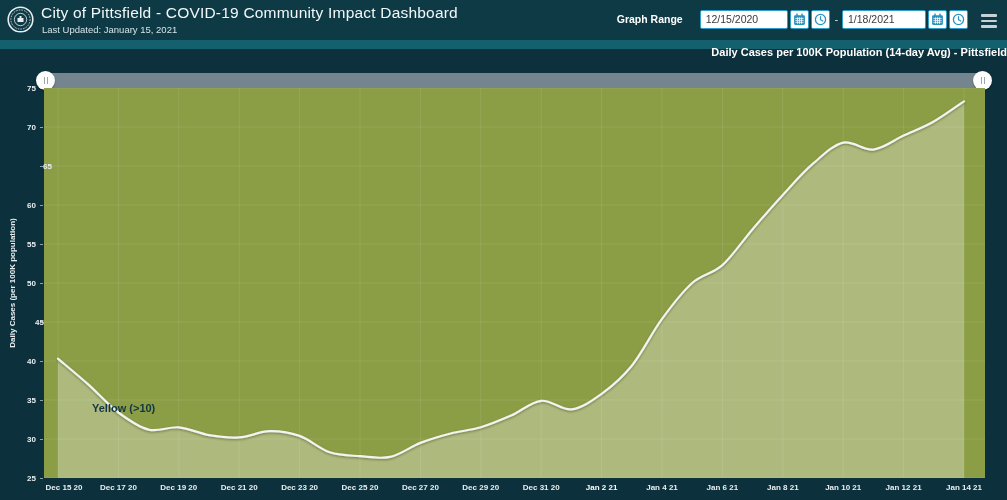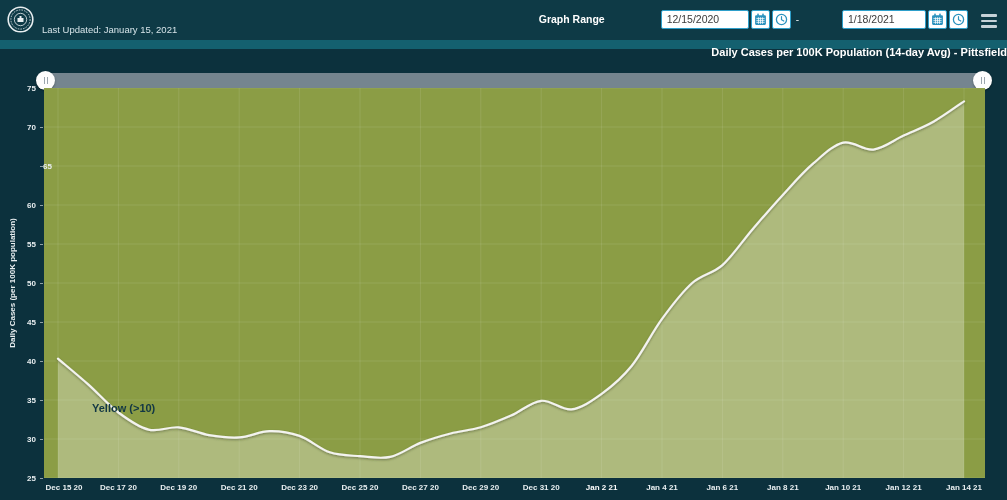--- a/index.html
+++ b/index.html
@@ -6,21 +6,21 @@
   body{font-family:"Liberation Sans",sans-serif;-webkit-font-smoothing:antialiased;}
   .screen{position:relative;width:1007px;height:500px;background:#0c313d;overflow:hidden;}
 
   
   .header{position:absolute;left:0;top:0;width:100%;height:40px;background:#0e3a46;}
   .seal{position:absolute;left:7px;top:6px;width:27px;height:27px;}
   .h-title{position:absolute;left:41px;top:4px;font-size:15.5px;font-weight:500;color:#f2f7f8;letter-spacing:.2px;white-space:nowrap;}
   .h-sub{position:absolute;left:42px;top:24px;font-size:9.5px;color:#d5e3e8;}
   .range-row{position:absolute;right:8px;top:8px;display:flex;align-items:center;}
   .range-label{font-size:10.5px;font-weight:bold;color:#fff;margin-right:17px;white-space:nowrap;}
-  .date-input{width:88px;height:19px;box-sizing:border-box;border:1px solid #2e9fca;border-radius:2px;background:#fff;color:#3a3a3a;font-size:10.5px;padding:0 5px;font-family:"Liberation Sans",sans-serif;outline:none;margin-left:39px;}
+  .date-input{width:88px;height:19px;box-sizing:border-box;border:1px solid #2e9fca;border-radius:2px;background:#fff;color:#3a3a3a;font-size:10.5px;padding:0 5px;font-family:"Liberation Sans",sans-serif;outline:none;}
   .ibtn{width:19px;height:19px;box-sizing:border-box;margin-left:2px;border:1px solid #2e9fca;border-radius:2px;background:#fff;display:flex;align-items:center;justify-content:center;padding:0;cursor:pointer;}
   .sep{color:#e8eef0;font-size:10px;margin:0 4px 0 5px;}
   .burger{margin-left:13px;width:18px;height:18px;background:none;border:none;display:flex;flex-direction:column;justify-content:center;gap:3px;cursor:pointer;padding:0;margin-top:4px;}
   .burger span{display:block;width:16px;height:2.6px;background:#c6d2d8;border-radius:1px;}
   .band{position:absolute;left:0;top:40px;width:100%;height:9px;background:#14606f;}
 
   
   .chart-title{position:absolute;left:0;top:46px;width:100%;text-align:right;font-size:11px;font-weight:bold;color:#fff;}
 
   
@@ -45,20 +45,21 @@
 
 <div class="screen">
 
   <div class="header">
     <svg class="seal" viewBox="0 0 27 27">
       <circle cx="13.5" cy="13.5" r="12.3" fill="none" stroke="#e8eef0" stroke-width="1.6"></circle>
       <circle cx="13.5" cy="13.5" r="9.6" fill="none" stroke="#e8eef0" stroke-width="0.8" stroke-dasharray="1.6,1.1"></circle>
       <circle cx="13.5" cy="13.5" r="6.2" fill="none" stroke="#e8eef0" stroke-width="0.8"></circle>
       <path d="M10.5 16v-4h2v-2h2v2h2v4z" fill="#e8eef0"></path>
     </svg>
+    <div class="h-title">City of Pittsfield - COVID-19 Community Impact Dashboard</div>
     <div class="h-sub">Last Updated: January 15, 2021</div>
 
     <div class="range-row">
       <span class="range-label">Graph Range</span>
 
       <input class="date-input" value="12/15/2020" style="">
       <button class="ibtn">
         <svg width="13" height="13" viewBox="0 0 12 12">
           <rect x="3" y="0.6" width="1.4" height="2.2" fill="#2b92be"></rect>
           <rect x="7.6" y="0.6" width="1.4" height="2.2" fill="#2b92be"></rect>
@@ -160,21 +161,21 @@
 
   <div id="y-axis-layer">
       <div class="ylab" style="left: 0px; top: 473.5px;">25</div>
       <div class="ytick" style="left: 40px; top: 478px;"></div>
       <div class="ylab" style="left: 0px; top: 434.5px;">30</div>
       <div class="ytick" style="left: 40px; top: 439px;"></div>
       <div class="ylab" style="left: 0px; top: 395.5px;">35</div>
       <div class="ytick" style="left: 40px; top: 400px;"></div>
       <div class="ylab" style="left: 0px; top: 356.5px;">40</div>
       <div class="ytick" style="left: 40px; top: 361px;"></div>
-      <div class="ylab" style="left: 0px; top: 317.5px;">45</div>
+      <div class="ylab" style="left: 0px; top: 317.5px; padding-left: 8px;">45</div>
       <div class="ytick" style="left: 40px; top: 322px;"></div>
       <div class="ylab" style="left: 0px; top: 278.5px;">50</div>
       <div class="ytick" style="left: 40px; top: 283px;"></div>
       <div class="ylab" style="left: 0px; top: 239.5px;">55</div>
       <div class="ytick" style="left: 40px; top: 244px;"></div>
       <div class="ylab" style="left: 0px; top: 200.5px;">60</div>
       <div class="ytick" style="left: 40px; top: 205px;"></div>
       <div class="ylab" style="left: 0px; top: 161.5px; padding-left: 16px;">65</div>
       <div class="ytick" style="left: 40px; top: 166px;"></div>
       <div class="ylab" style="left: 0px; top: 122.5px;">70</div>

